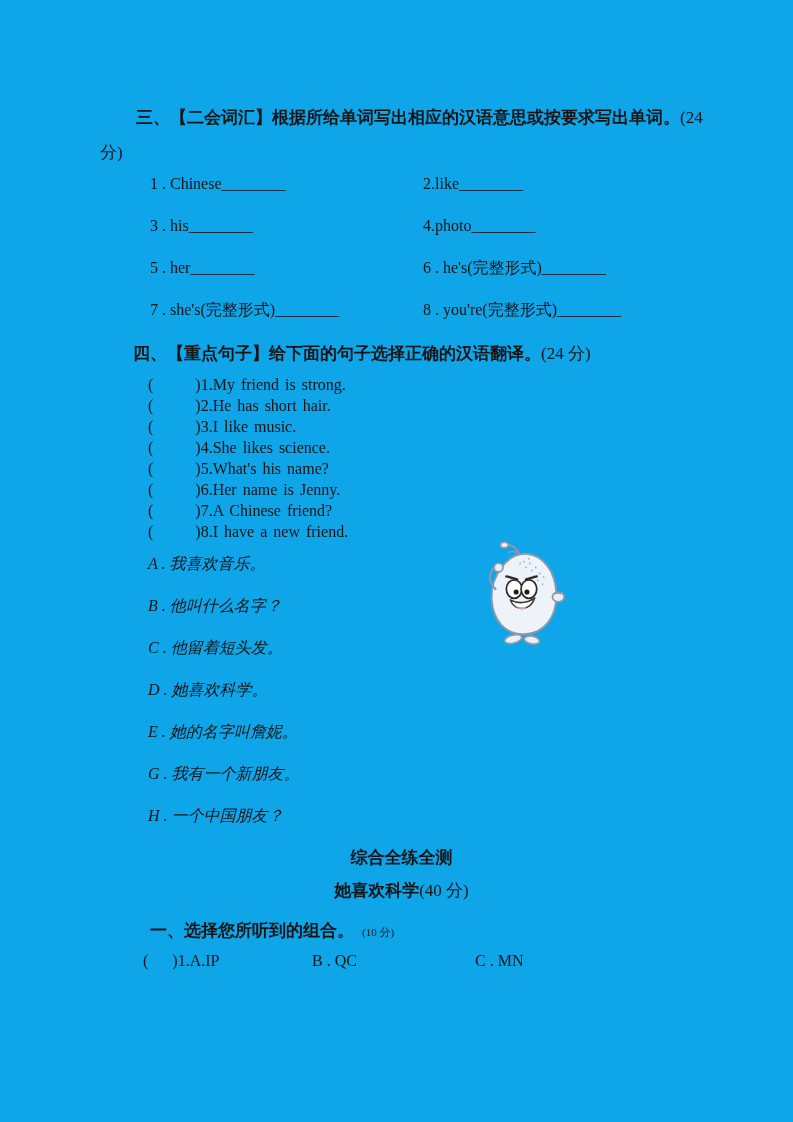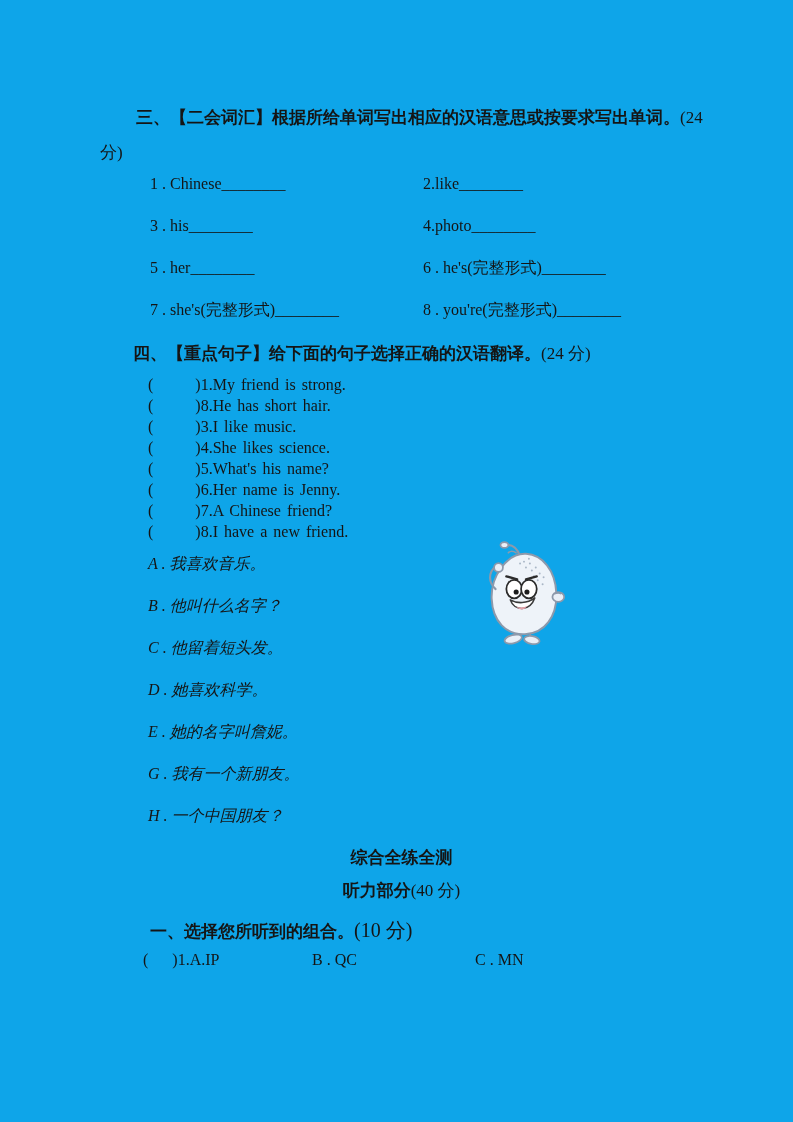--- a/index.html
+++ b/index.html
@@ -74,21 +74,21 @@
     line-height: 21px;
   }
   .banner-title { margin-top: 3px; }
   .sub-title { margin-top: 12px; }
   .part-heading {
     margin: 19px 0 0;
     padding-left: 50px;
     font-size: 17px;
     line-height: 21px;
   }
-  .part-heading .score { font-size: 20px; }
+  .part-heading .score { margin-left: 8px; font-size: 11px; }
   .choice-row {
     position: relative;
     margin-top: 7px;
     height: 21px;
     line-height: 21px;
   }
   .choice-row span {
     position: absolute;
     top: 0;
     white-space: pre;
@@ -122,21 +122,21 @@
       <div class="vocab-item">7 . she's(完整形式)________</div>
       <div class="vocab-item">8 . you're(完整形式)________</div>
     </div>
   </section>
 
   <section>
     <p class="sec-heading4"><span class="cn-bold">四、【重点句子】给下面的句子选择正确的汉语翻译。</span><span class="serif">(24 分)</span></p>
 
     <div class="sentences">
       <div class="sentence">(       )1.My friend is strong.</div>
-      <div class="sentence">(       )8.He has short hair.</div>
+      <div class="sentence">(       )2.He has short hair.</div>
       <div class="sentence">(       )3.I like music.</div>
       <div class="sentence">(       )4.She likes science.</div>
       <div class="sentence">(       )5.What's his name?</div>
       <div class="sentence">(       )6.Her name is Jenny.</div>
       <div class="sentence">(       )7.A Chinese friend?</div>
       <div class="sentence">(       )8.I have a new friend.</div>
     </div>
 
     <div class="options">
       <div class="option">A . 我喜欢音乐。</div>
@@ -144,21 +144,21 @@
       <div class="option">C . 他留着短头发。</div>
       <div class="option">D . 她喜欢科学。</div>
       <div class="option">E . 她的名字叫詹妮。</div>
       <div class="option">G . 我有一个新朋友。</div>
       <div class="option">H . 一个中国朋友？</div>
     </div>
   </section>
 
   <section>
     <p class="center-title banner-title cn-bold">综合全练全测</p>
-    <p class="center-title sub-title"><span class="cn-bold">听力部分</span><span class="serif">(40 分)</span></p>
+    <p class="center-title sub-title"><span class="cn-bold">她喜欢科学</span><span class="serif">(40 分)</span></p>
 
     <p class="part-heading"><span class="cn-bold">一、选择您所听到的组合。</span><span class="serif score">(10 分)</span></p>
 
     <div class="choice-row">
       <span class="choice-stem">(      )1.A.IP</span>
       <span class="choice-b">B . QC</span>
       <span class="choice-c">C . MN</span>
     </div>
   </section>
 

